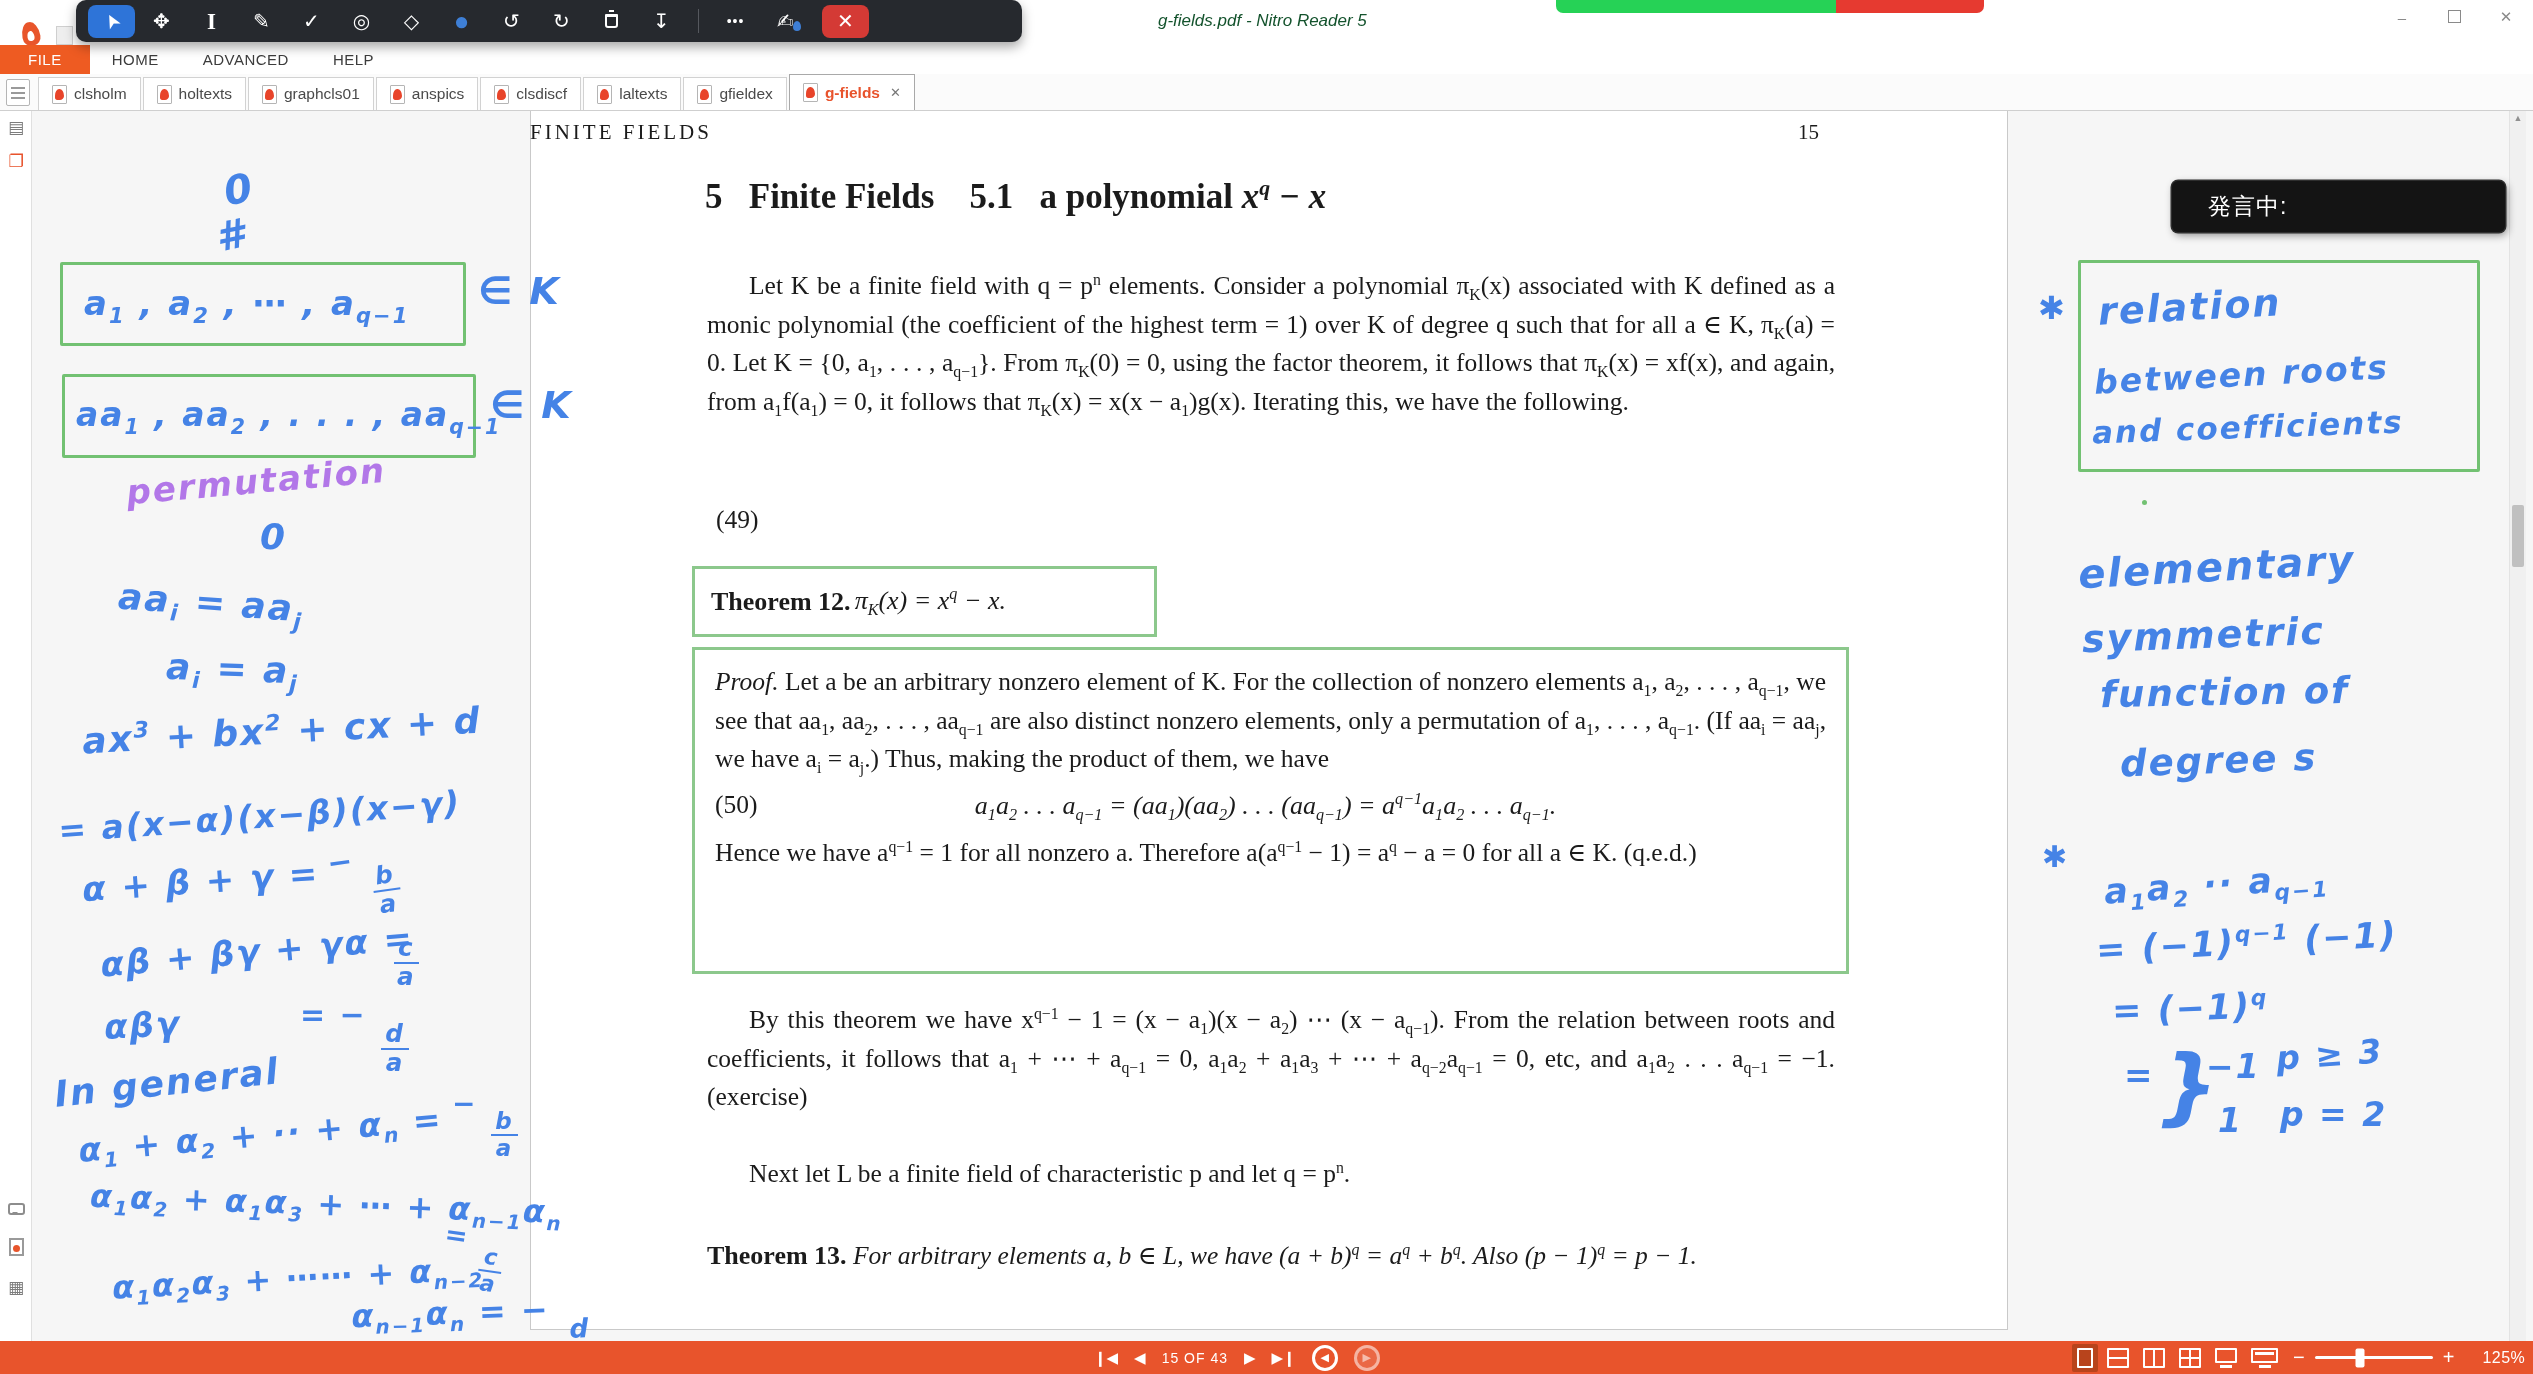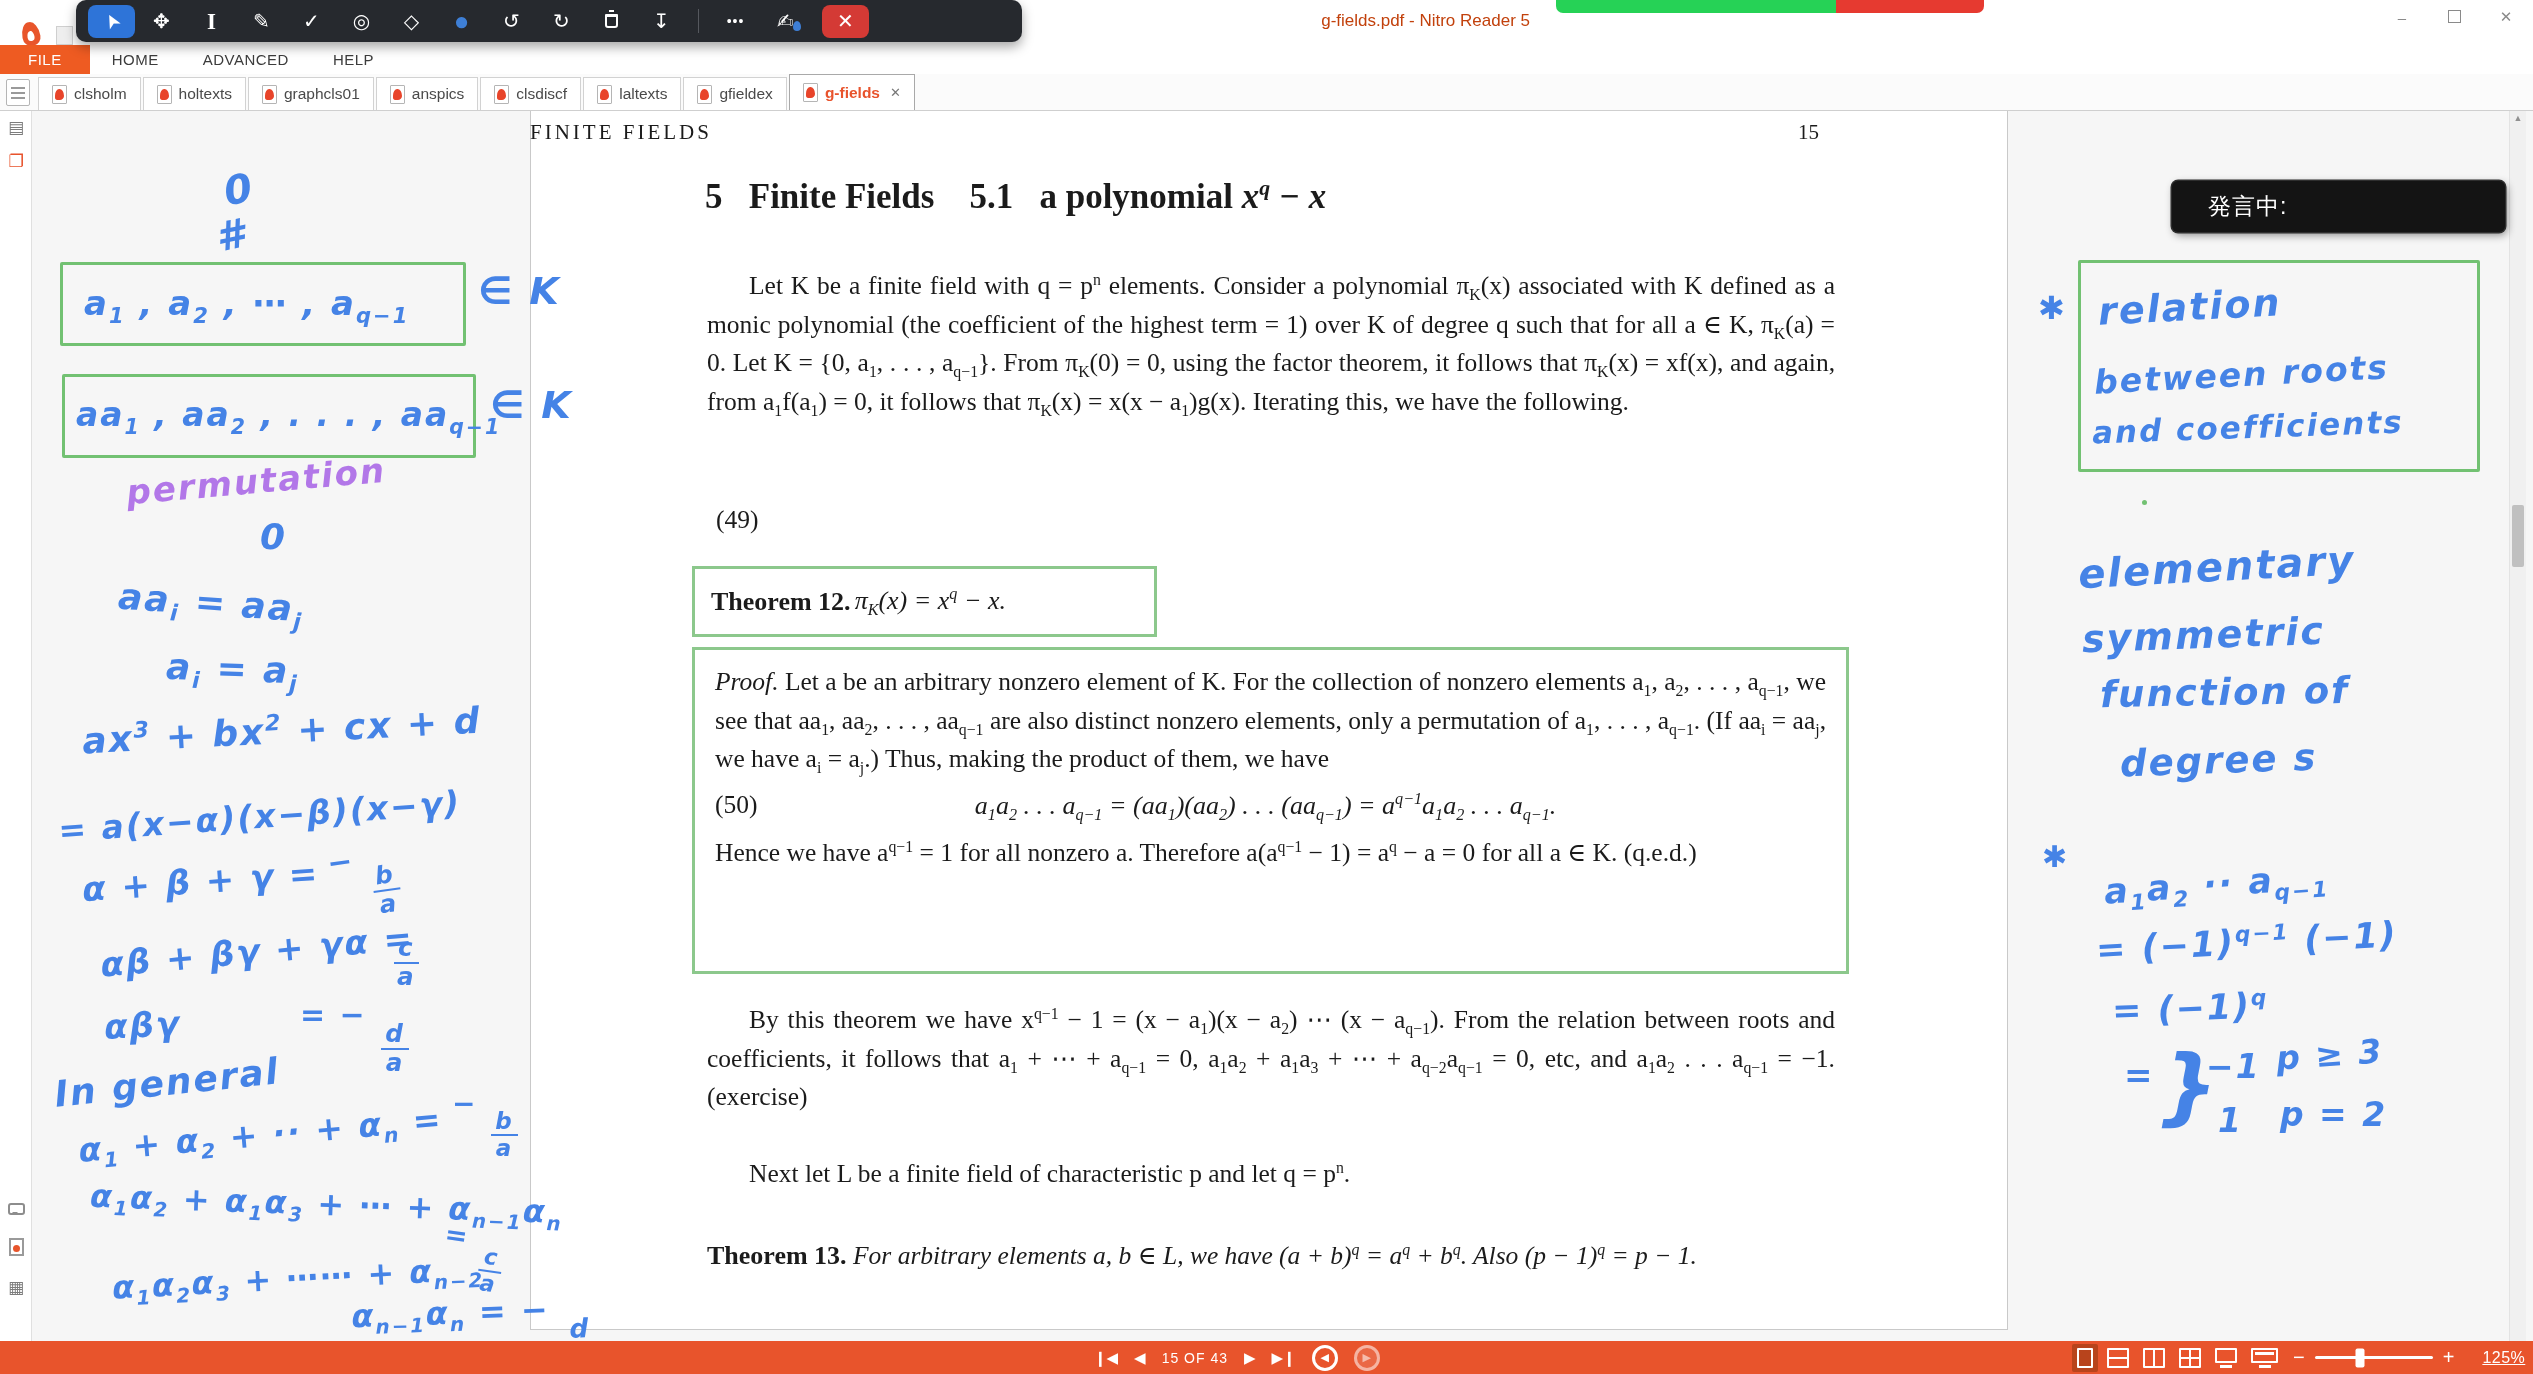--- a/index.html
+++ b/index.html
@@ -2,22 +2,22 @@
 <html><head>
 <meta charset="utf-8">
 <style>
   * { margin:0; padding:0; box-sizing:border-box; }
   html,body { width:2533px; height:1374px; overflow:hidden; background:#fff;
     font-family:"Liberation Sans","DejaVu Sans",sans-serif; }
   #stage { position:relative; width:2533px; height:1374px; background:#fff; }
 
   
   #titlebar { position:absolute; left:0; top:0; width:2533px; height:45px; background:#ffffff; }
-  .wtitle { position:absolute; left:1158px; top:11px; width:372px; text-align:right;
-    font-size:17px; color:#c2410c; }
+  .wtitle { position:absolute; left:1158px; top:11px; width:372px; text-align:left;
+    font-size:17px; color:#14532d;font-style:italic; }
   .winbtns { position:absolute; right:16px; top:8px; display:flex; gap:30px; align-items:center; }
   .winbtn { color:#8a8a8a; font-size:15px; width:22px; text-align:center; cursor:default; }
   .winbtn .maxrect { display:inline-block; width:13px; height:13px; border:1.5px solid #8a8a8a; }
   .flame { position:absolute; left:22px; top:22px; width:18px; height:24px; background:#e8552b;
     border-radius:55% 60% 55% 55% / 70% 75% 45% 45%; transform:rotate(-10deg); }
   .flame::after { content:''; position:absolute; left:5px; top:9px; width:7px; height:10px;
     background:#fff; border-radius:50% 50% 50% 50% / 65% 65% 45% 45%; }
   .ghostdoc { position:absolute; left:56px; top:26px; width:17px; height:19px; background:#eee; border:1px solid #cfcfcf; }
 
   
@@ -154,21 +154,21 @@
   .vi[data-vi="fit-screen-view"] { height:15px; margin-bottom:5px; }
   .vi[data-vi="fit-screen-view"]::after, .vi[data-vi="fit-width-view"]::after { content:''; position:absolute;
     bottom:-7px; left:50%; transform:translateX(-50%); width:12px; height:3px; background:#fff; }
   .vi[data-vi="fit-width-view"] { width:27px; height:15px; margin-bottom:5px; }
   .vi[data-vi="fit-width-view"]::before { content:''; position:absolute; left:2px; right:2px; top:2px;
     height:3px; background:#fff; }
   .zoomsign { font-size:20px; margin:0 6px; }
   .ztrack { width:118px; height:3px; background:#fff; border-radius:2px; position:relative; }
   .zthumb { position:absolute; left:38%; top:50%; transform:translate(-50%,-50%); width:9px; height:19px;
     background:#fff; border-radius:2px; }
-  .zoomlevel { font-size:16px; margin-left:18px; letter-spacing:.5px;text-decoration:underline; }
+  .zoomlevel { font-size:16px; margin-left:18px; letter-spacing:.5px; }
 </style>
 </head>
 <body>
 
 <div id="stage" data-name="application-window">
 
   <div id="titlebar" data-name="title-bar">
     <div class="flame" data-name="nitro-logo-icon"></div>
     <div class="ghostdoc" data-name="document-icon"></div>
     <div class="wtitle" data-name="window-title">g-fields.pdf - Nitro Reader 5</div>

